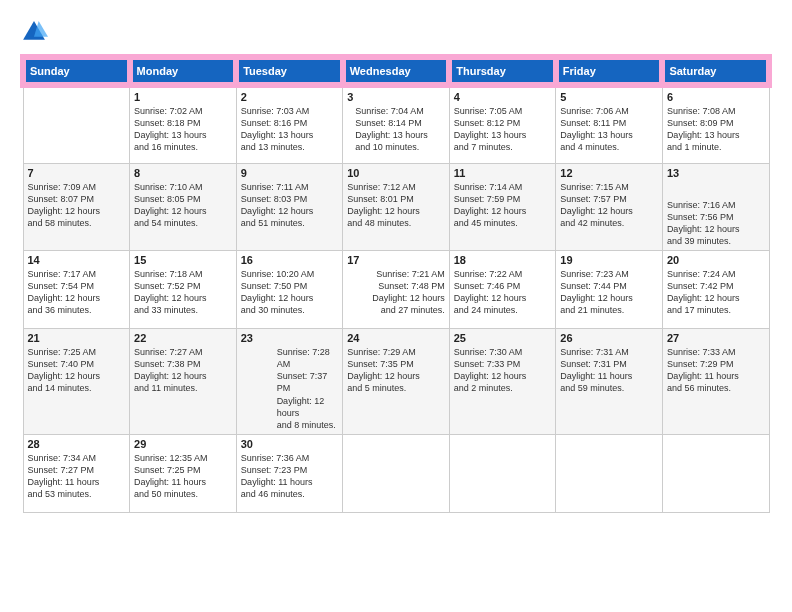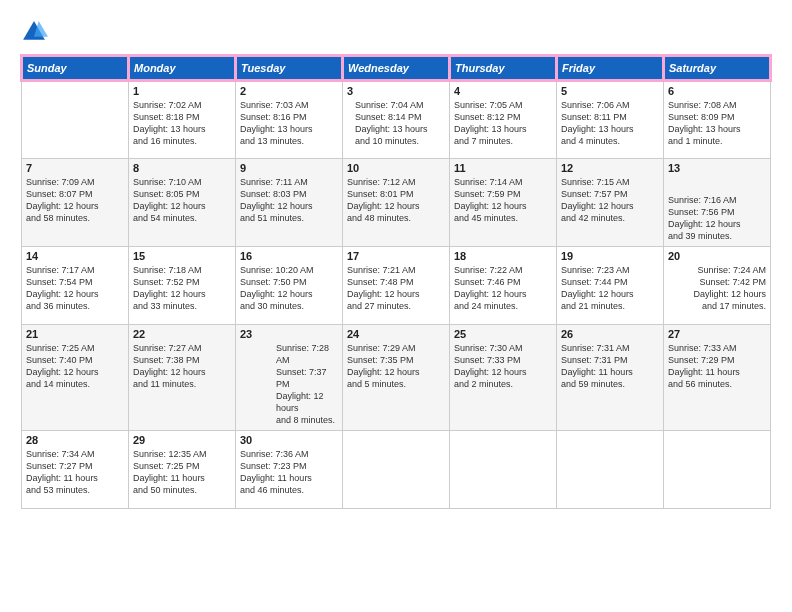--- a/index.html
+++ b/index.html
@@ -56,22 +56,21 @@
       border-collapse: collapse;
       font-size: 10px;
     }
     .calendar thead th {
       background: #1565c0;
       color: #fff;
       padding: 5px 4px;
       text-align: left;
       font-size: 11px;
       font-weight: bold;
-      border: 3px solid #f9a8d4;
-      font-style: italic;
+      border: 6px solid #f9a8d4;
     }
     .calendar tbody td {
       border: 1px solid #ccc;
       vertical-align: top;
       padding: 3px 4px;
       width: calc(100% / 7);
       min-height: 78px;
       height: 78px;
     }
     .calendar tbody tr:nth-child(odd) td {
@@ -243,42 +242,42 @@
           </td>
           <td>
             <span class="day-number">16</span>
             <div class="day-info" style="white-space: pre-line;">Sunrise: 10:20 AM
 Sunset: 7:50 PM
 Daylight: 12 hours
 and 30 minutes.</div>
           </td>
           <td>
             <span class="day-number">17</span>
-            <div class="day-info" style="white-space: pre-line;">Sunrise: 7:21 AM
+            <div class="day-info" style="white-space: pre-line; text-align: right;">Sunrise: 7:21 AM
 Sunset: 7:48 PM
 Daylight: 12 hours
 and 27 minutes.</div>
           </td>
           <td>
             <span class="day-number">18</span>
             <div class="day-info" style="white-space: pre-line;">Sunrise: 7:22 AM
 Sunset: 7:46 PM
 Daylight: 12 hours
 and 24 minutes.</div>
           </td>
           <td>
             <span class="day-number">19</span>
             <div class="day-info" style="white-space: pre-line;">Sunrise: 7:23 AM
 Sunset: 7:44 PM
 Daylight: 12 hours
 and 21 minutes.</div>
           </td>
           <td>
             <span class="day-number">20</span>
-            <div class="day-info" style="white-space: pre-line; text-align: right;">Sunrise: 7:24 AM
+            <div class="day-info" style="white-space: pre-line;">Sunrise: 7:24 AM
 Sunset: 7:42 PM
 Daylight: 12 hours
 and 17 minutes.</div>
           </td>
         </tr>
         <tr>
           <td>
             <span class="day-number">21</span>
             <div class="day-info" style="white-space: pre-line;">Sunrise: 7:25 AM
 Sunset: 7:40 PM

